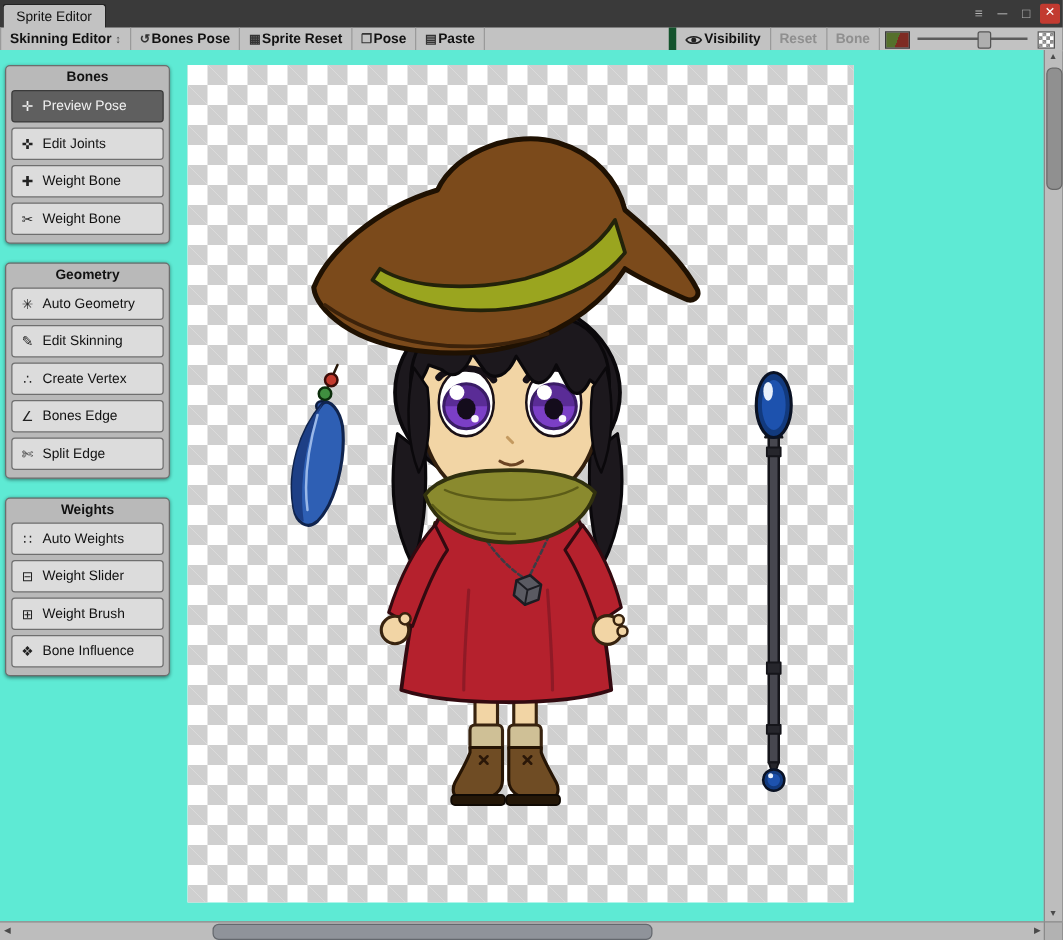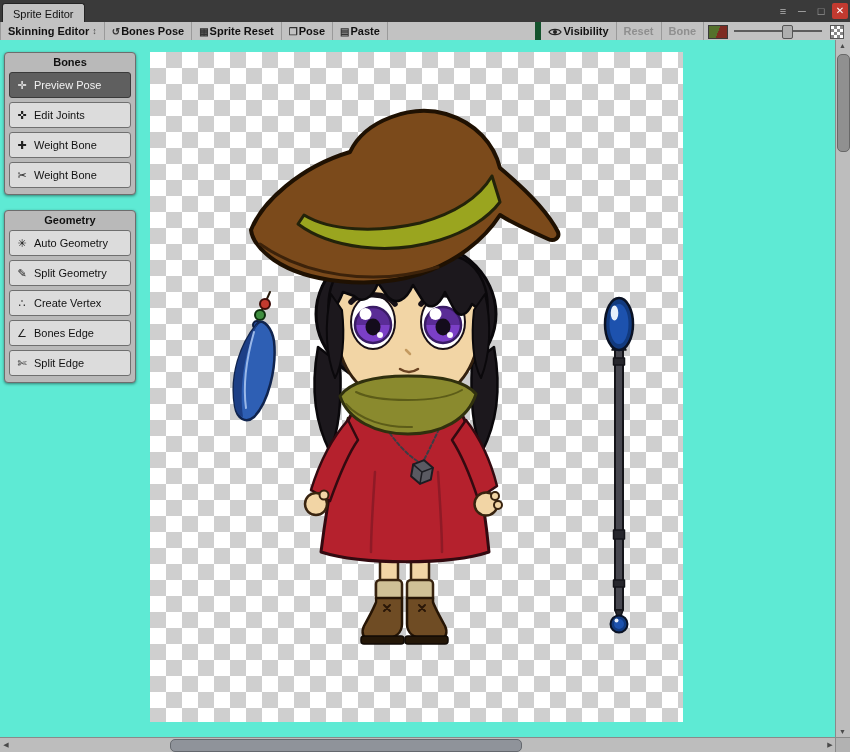--- a/index.html
+++ b/index.html
@@ -279,36 +279,55 @@
       </div>
 
       <div class="panel">
         <div class="panel-header">Geometry</div>
         <div class="panel-btn">
           <span class="g">✳</span>
           <span>Auto Geometry</span>
         </div>
         <div class="panel-btn">
           <span class="g">✎</span>
-          <span>Split Geometry</span>
+          <span>Edit Skinning</span>
         </div>
         <div class="panel-btn">
           <span class="g">∴</span>
           <span>Create Vertex</span>
         </div>
         <div class="panel-btn">
           <span class="g">∠</span>
           <span>Bones Edge</span>
         </div>
         <div class="panel-btn">
           <span class="g">✄</span>
           <span>Split Edge</span>
         </div>
       </div>
 
+      <div class="panel">
+        <div class="panel-header">Weights</div>
+        <div class="panel-btn">
+          <span class="g">∷</span>
+          <span>Auto Weights</span>
+        </div>
+        <div class="panel-btn">
+          <span class="g">⊟</span>
+          <span>Weight Slider</span>
+        </div>
+        <div class="panel-btn">
+          <span class="g">⊞</span>
+          <span>Weight Brush</span>
+        </div>
+        <div class="panel-btn">
+          <span class="g">❖</span>
+          <span>Bone Influence</span>
+        </div>
+      </div>
 
     </div>
   </div>
 
   <div class="vscroll">
     <div class="arrow up">▲</div>
     <div class="vthumb"></div>
     <div class="arrow down">▼</div>
   </div>
   <div class="hscroll">

